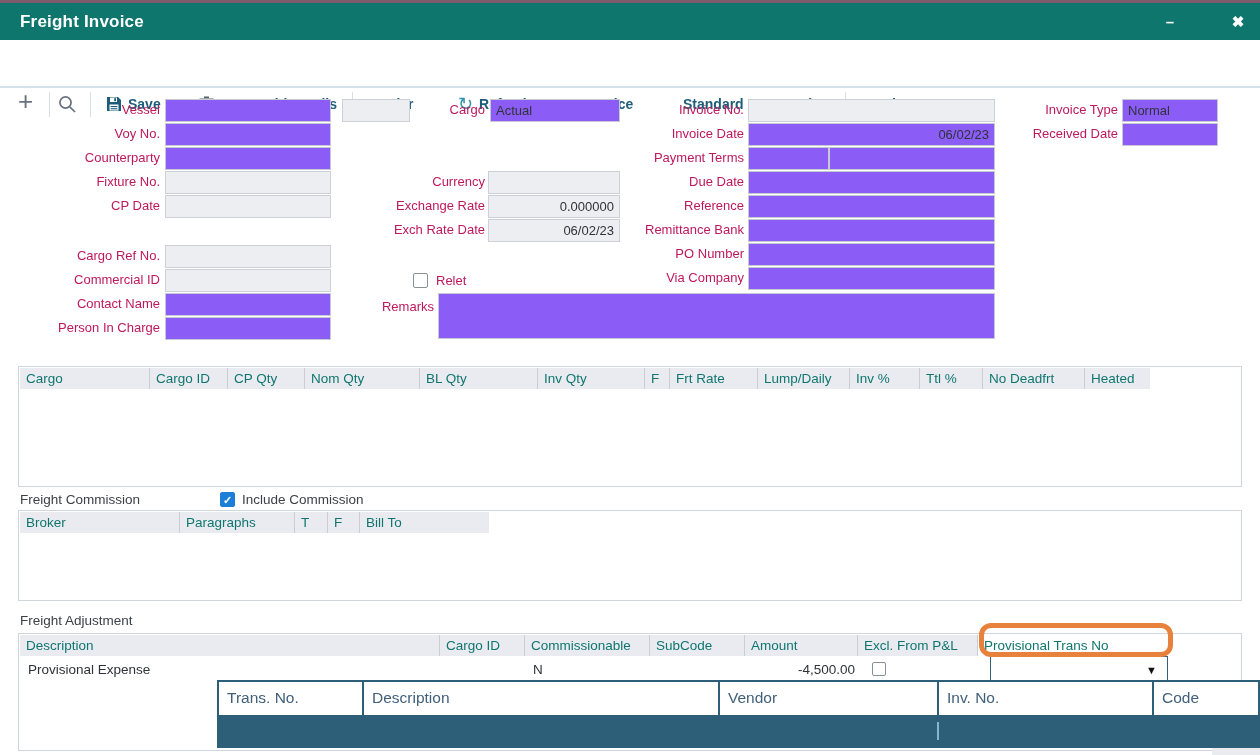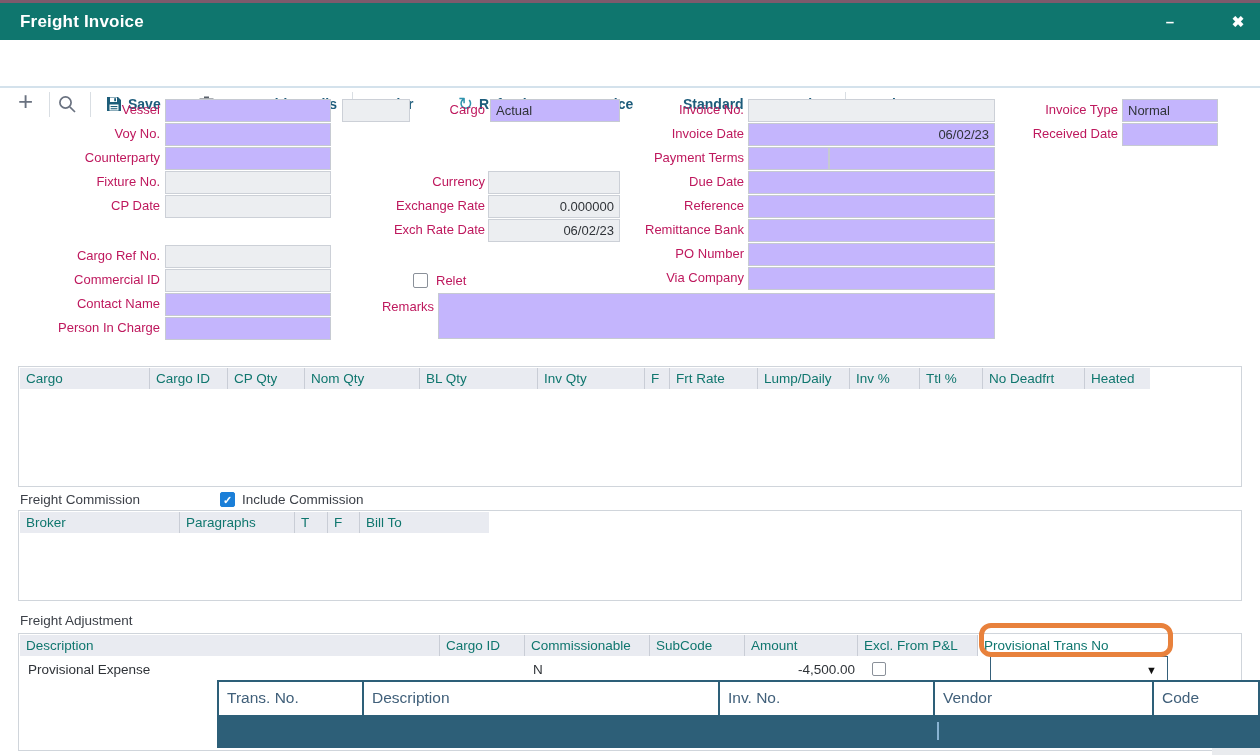--- a/index.html
+++ b/index.html
@@ -15,21 +15,21 @@
           color:#fff;font-size:15px;font-weight:bold;cursor:pointer;}
   
   #toolbar{left:0;top:40px;width:1260px;height:46px;background:#fff;border-bottom:2px solid #d4e2ec;}
   .tbitem{position:absolute;top:53px;height:22px;display:flex;align-items:center;gap:6px;
           color:#1d5c7b;font-size:14px;font-weight:bold;cursor:pointer;white-space:nowrap;}
   .tbsep{position:absolute;top:52px;width:1px;height:25px;background:#d9dee3;}
   .glyph-plus{font-size:26px;font-weight:400;color:#6a7280;line-height:22px;}
   .glyph-refresh{font-size:18px;font-weight:400;color:#2f93ad;line-height:18px;}
   
   .lbl{position:absolute;height:22px;line-height:22px;text-align:right;color:#be185d;font-size:13px;white-space:nowrap;}
-  .fld{position:absolute;height:23px;box-sizing:border-box;border:1px solid #c6cad2;background:#c4b5fd;
+  .fld{position:absolute;height:23px;box-sizing:border-box;border:1px solid #c6cad2;background:#8b5cf6;
        font-size:13px;line-height:21px;padding:0 5px;color:#2f3338;white-space:nowrap;overflow:hidden;}
   .fld.gray{background:#eceef1;border-color:#ccd0d7;}
   .fld.num{text-align:right;}
   .cb{position:absolute;width:15px;height:15px;box-sizing:border-box;border:1px solid #8a9099;
       background:#fff;border-radius:2px;cursor:pointer;}
   .cb.checked{background:#1b7fd8;border-color:#1b7fd8;color:#fff;text-align:center;
               font-size:11px;line-height:14px;font-weight:bold;}
   
   .gridbox{position:absolute;box-sizing:border-box;border:1px solid #d0d5db;background:#fff;}
   .gridband{position:absolute;left:1px;top:1px;height:21px;background:#e9ebf1;display:flex;}
@@ -239,22 +239,22 @@
   </div>
 
   <div id="prov-combo">
     <span></span>
     <span class="arrow">▼</span>
   </div>
 
   <div id="dd-head">
     <div class="dc" style="width:145px;">Trans. No.</div>
     <div class="dc" style="width:356px;">Description</div>
+    <div class="dc" style="width:219px;">Vendor</div>
     <div class="dc" style="width:215px;">Inv. No.</div>
-    <div class="dc" style="width:219px;">Vendor</div>
     <div class="dc">Code</div>
   </div>
   <div id="dd-row">
     <div id="dd-caret"></div>
   </div>
   <div id="corner"></div>
 
   <div id="highlight"></div>
 
 </div>

